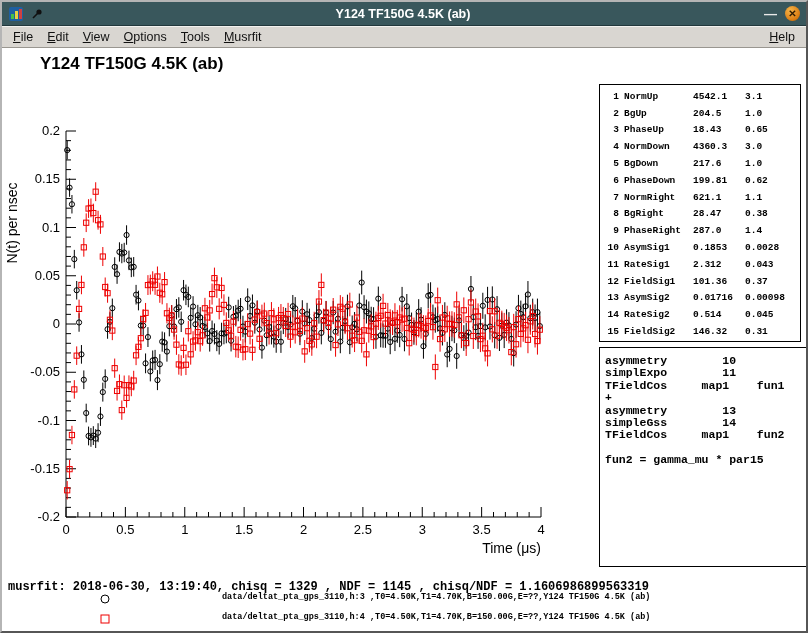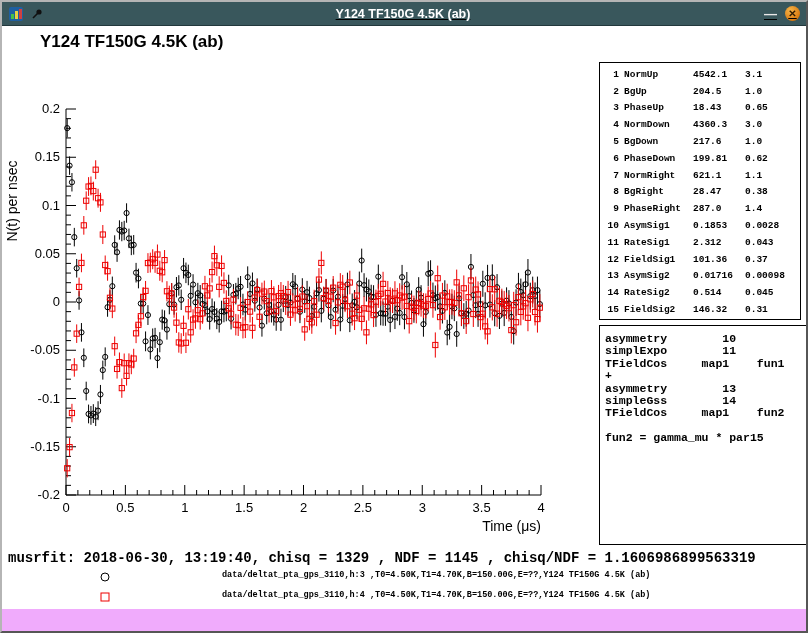--- a/index.html
+++ b/index.html
@@ -1,19 +1,19 @@
 <!DOCTYPE html>
 <html><head>
 <meta charset="utf-8">
 <style>
   html,body{margin:0;padding:0;background:#777;}
   body{width:808px;height:633px;font-family:"Liberation Sans",sans-serif;}
   .window{width:808px;height:633px;box-sizing:border-box;position:relative;overflow:hidden;
           border:2px solid #8f8f8f;border-top-color:#b5b5b5;border-left-color:#b5b5b5;
-          border-right-color:#565656;border-bottom-color:#565656;background:#f0abfc;text-decoration:underline;}
+          border-right-color:#565656;border-bottom-color:#565656;background:#0ea5e9;}
   
   .titlebar{height:24px;background:#39575c;display:flex;align-items:center;padding:0 6px;gap:6px;
             border-bottom:1px solid #22383c;box-sizing:border-box;}
   .tb-title{flex:1;text-align:center;color:#ffffff;font-weight:bold;font-size:12.5px;
             white-space:nowrap;overflow:hidden;}
   .tb-btn{width:17px;height:17px;display:flex;align-items:center;justify-content:center;
           cursor:default;flex:0 0 auto;}
   .tb-min{color:#e9e9e9;font-weight:bold;font-size:13px;}
   .tb-close{width:15px;height:15px;border-radius:50%;
             background:radial-gradient(circle at 35% 30%, #f7b54a, #d97a10 70%, #a05400);
@@ -35,22 +35,22 @@
   .param-row{display:grid;grid-template-columns:15px 64px 47px 1fr;column-gap:5px;height:16.8px;
              align-items:center;font-family:"Liberation Mono",monospace;font-weight:700;
              font-size:9.5px;color:#000;white-space:nowrap;}
   .param-row .pc0{text-align:right;}
   .theory-box{position:absolute;left:597px;top:299px;width:232px;height:220px;border:1px solid #000;
               box-sizing:border-box;padding:7px 5px;background:#fff;overflow:hidden;}
   .theory-line{font-family:"Liberation Mono",monospace;font-weight:700;font-size:11.5px;
                line-height:12.4px;min-height:12.4px;white-space:pre;color:#000;}
   
   .footer{position:absolute;left:0;top:520px;width:804px;height:63px;}
-  .fit-info{position:absolute;left:6px;top:4px;font-family:"Liberation Mono",monospace;
-            font-weight:700;font-size:14px;color:#000;white-space:nowrap;}
+  .fit-info{position:absolute;left:6px;top:12px;font-family:"Liberation Mono",monospace;
+            font-weight:700;font-size:12px;color:#000;white-space:nowrap;}
   .legend-row{position:absolute;left:0;width:100%;height:17px;}
   .legend-marker{position:absolute;left:97px;top:2px;}
   .legend-label{position:absolute;left:197px;top:3px;font-family:"Liberation Mono",monospace;
                 font-weight:700;font-size:8.5px;color:#000;white-space:nowrap;padding-left:23px;}
 </style>
 </head>
 <body>
 
 <div class="window">
 
@@ -67,20 +67,34 @@
       <svg width="14" height="14">
         <circle cx="9" cy="5" r="2.6" fill="#101010"></circle>
         <line x1="8" y1="6" x2="3" y2="11" stroke="#101010" stroke-width="1.6"></line>
       </svg>
     </span>
     <span class="tb-title">Y124 TF150G 4.5K (ab)</span>
     <span class="tb-btn tb-min">—</span>
     <span class="tb-btn tb-close">✕</span>
   </div>
 
+  <div class="menubar">
+    <div style="display:flex;">
+        <div class="menu-item"><u>F</u>ile</div>
+        <div class="menu-item"><u>E</u>dit</div>
+        <div class="menu-item"><u>V</u>iew</div>
+        <div class="menu-item"><u>O</u>ptions</div>
+        <div class="menu-item"><u>T</u>ools</div>
+        <div class="menu-item"><u>M</u>usrfit</div>
+      </div>
+    <div class="menu-spacer"></div>
+    <div style="display:flex;">
+        <div class="menu-item"><u>H</u>elp</div>
+      </div>
+  </div>
 
   <div class="content">
 
     <div class="plot-title">Y124 TF150G 4.5K (ab)</div>
 
     <svg id="chart-svg" width="596" height="512">
         <g stroke="#000" stroke-width="1">
           <line x1="64" y1="28" x2="64" y2="414"></line>
           <line x1="64" y1="414" x2="539" y2="414"></line>
           <line x1="64" y1="414" x2="74" y2="414"></line>

